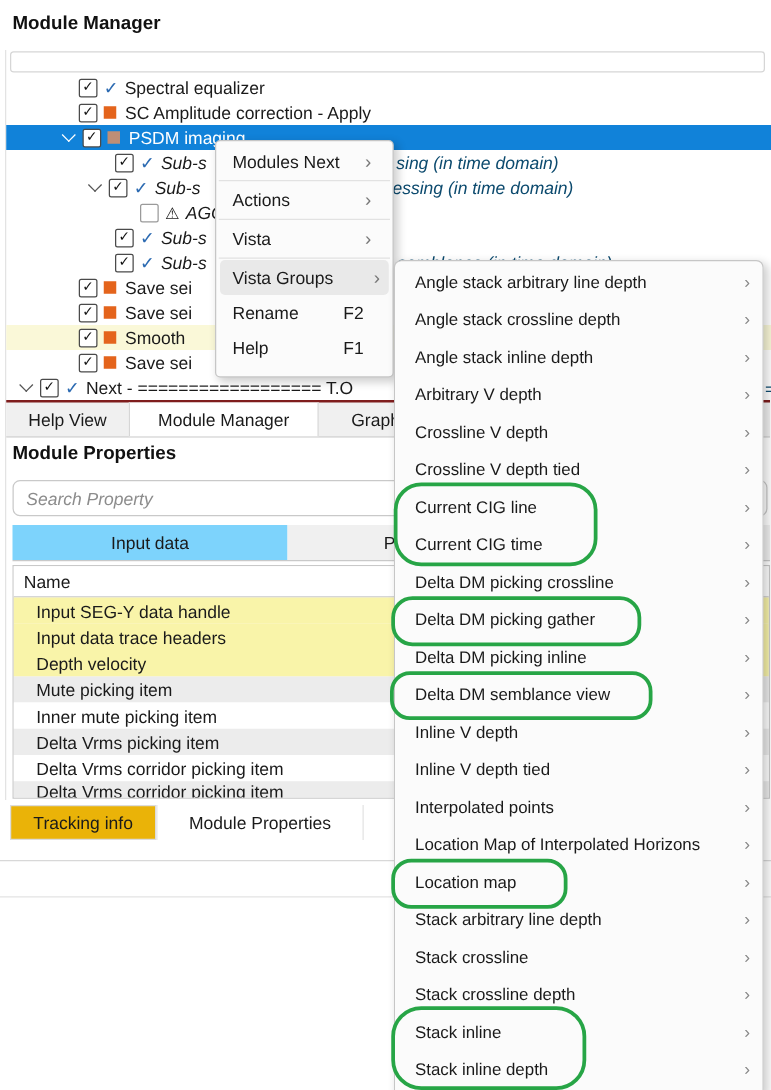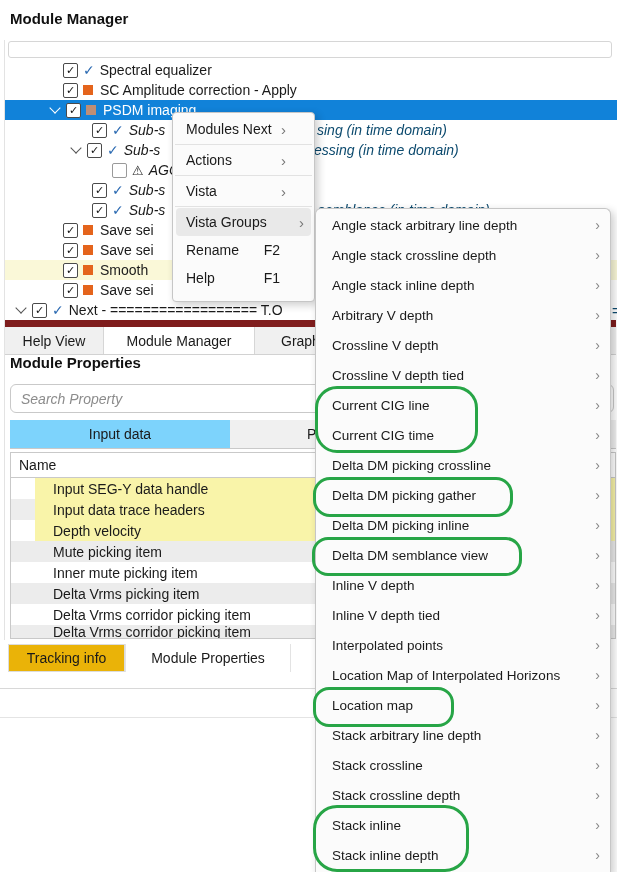--- a/index.html
+++ b/index.html
@@ -29,55 +29,55 @@
   .chev{flex:none;width:7px;height:7px;border-right:1.5px solid #555;border-bottom:1.5px solid #555;
         transform:rotate(45deg);margin:-4px 7px 0 0;}
   .sel .chev{border-color:#fff;}
   .warnico{flex:none;font-size:13px;color:#222;margin-right:5px;line-height:1;}
   .itl{font-style:italic;}
   .frag{position:absolute;font-style:italic;font-size:14px;color:#0c4a6e;white-space:nowrap;}
   .sliver{overflow:hidden;font-style:normal;}
 
   
   .vtabs{position:absolute;left:5px;top:320px;width:611px;height:27px;background:var(--tabbar);
-         border-top:7px solid #7f1d1d;border-bottom:1px solid #d2d2d2;}
+         border-top:2px solid #7f1d1d;border-bottom:1px solid #d2d2d2;}
   .vtab{position:absolute;top:0;height:27px;display:flex;align-items:center;justify-content:center;font-size:14px;}
   .vtab.active{background:#fff;border-left:1px solid var(--bd);border-right:1px solid var(--bd);}
 
   
   .mp-title{position:absolute;left:10px;top:354px;font-size:15px;font-weight:bold;color:#111;}
   .search{position:absolute;left:10px;top:384px;width:604px;height:29px;border:1px solid #c9c9c9;border-radius:6px;
           box-sizing:border-box;padding:0 10px;font-size:14px;font-family:inherit;color:var(--text);background:#fff;outline:none;}
   .search::placeholder{font-style:italic;color:var(--placeholder);}
   .ptabs{position:absolute;left:10px;top:420px;width:606px;height:28px;border-bottom:1px solid #c9c9c9;background:#fff;}
   .ptab{position:absolute;top:0;height:28px;display:flex;align-items:center;font-size:14px;}
   .ptab.sel-white{left:0;width:220px;justify-content:center;background:#7dd3fc;}
   .ptab.gray{left:220px;width:386px;background:#f0f0f0;padding-left:77px;box-sizing:border-box;}
 
   .tbl{position:absolute;left:10px;top:452px;width:606px;border:1px solid #c9c9c9;background:#fff;box-sizing:border-box;}
   .tbl-head{height:24px;display:flex;align-items:center;padding-left:8px;font-size:14px;border-bottom:1px solid #c9c9c9;background:#fff;}
-  .tbl-row{height:21px;display:flex;align-items:stretch;font-size:14px;background:#fff;}
+  .tbl-row{height:21px;display:flex;align-items:stretch;font-size:14px;background:#fff;flex-direction:column;}
   .tbl-row .mini{flex:none;width:24px;}
   .tbl-row .cell{flex:1;display:flex;align-items:center;padding-left:18px;}
   .tbl-row:nth-child(-n+3) .cell{background:var(--yellowcell);}
   .tbl-row:nth-child(2) .mini{background:#ededed;}
   .tbl-row:nth-child(4),.tbl-row:nth-child(6),.tbl-row:nth-child(8){background:var(--grayrow);}
   .tbl-row:last-child{height:13px;overflow:hidden;}
 
   .btabs{position:absolute;left:8px;top:644px;width:600px;height:28px;}
   .btab{position:absolute;top:0;height:28px;display:flex;align-items:center;justify-content:center;font-size:14px;box-sizing:border-box;}
   .btab.gray{left:0;width:117px;background:#eab308;border:1px solid #dcdcdc;}
   .btab.white{left:117px;width:166px;background:#fff;border-left:1px solid #e3e3e3;border-right:1px solid #e3e3e3;}
   .sep-line{position:absolute;left:0;width:617px;height:1px;background:#d8d8d8;}
 
   
   .cmenu{position:absolute;left:172px;top:112px;width:143px;height:190px;background:var(--menubg);
          border:1px solid var(--menuborder);border-radius:4px;box-shadow:3px 3px 8px rgba(0,0,0,.2);
          z-index:20;box-sizing:border-box;padding-top:2px;}
-  .cmi{height:28px;display:flex;align-items:center;padding:0 28px 0 13px;font-size:14px;}
+  .cmi{height:28px;display:flex;align-items:center;padding:0 17px 0 13px;font-size:14px;}
   .cmi.hl{background:var(--menuhl);border-radius:4px;margin:0 3px;padding:0 7px 0 10px;}
   .cmi .lbl{flex:1;white-space:nowrap;}
   .cmi .arrow{color:#777;font-size:15px;}
   .cmi .shortcut{color:#1a1a1a;margin-right:6px;}
   .cmenu .csep{height:1px;background:#e2e2e2;margin:1px 2px;}
 
   
   .submenu{position:absolute;left:315px;top:208px;width:296px;height:666px;background:var(--menubg);
            border:1px solid var(--menuborder);border-bottom:none;border-radius:6px 6px 0 0;
            box-shadow:3px 3px 8px rgba(0,0,0,.2);z-index:21;box-sizing:border-box;padding-top:1px;}

